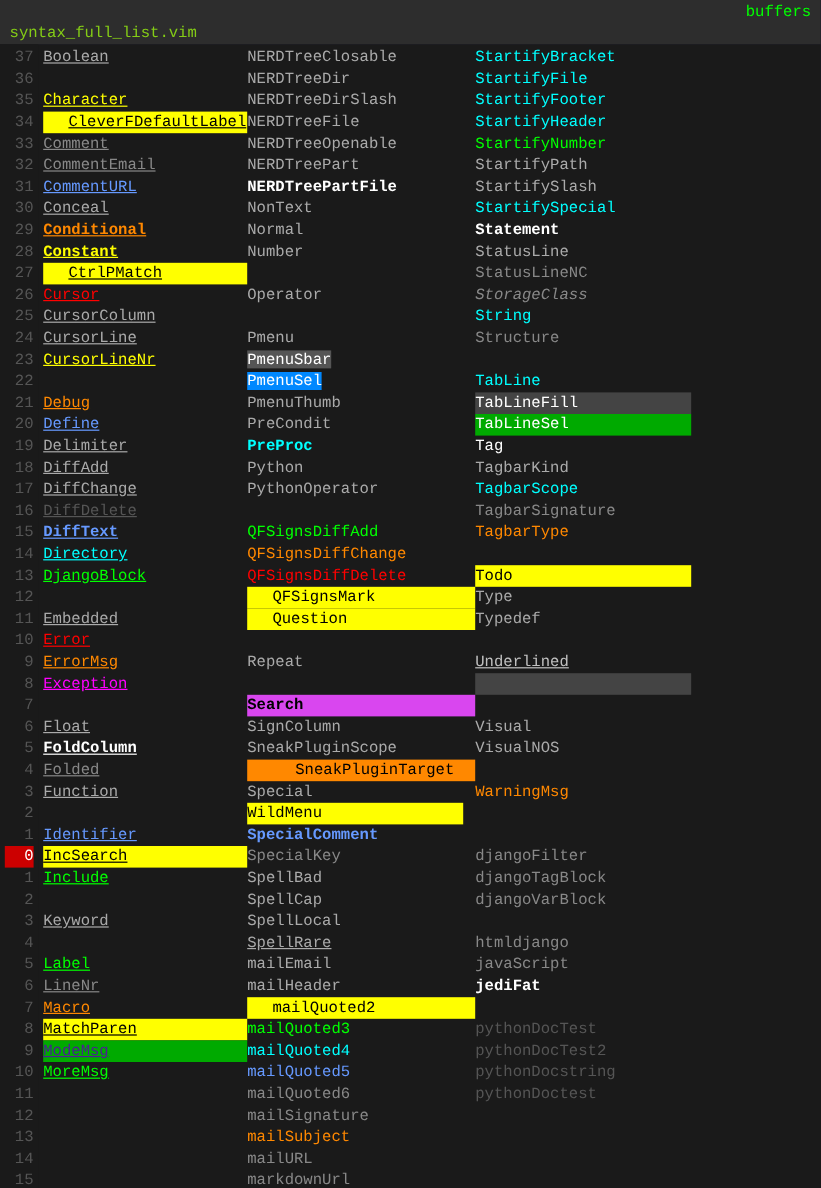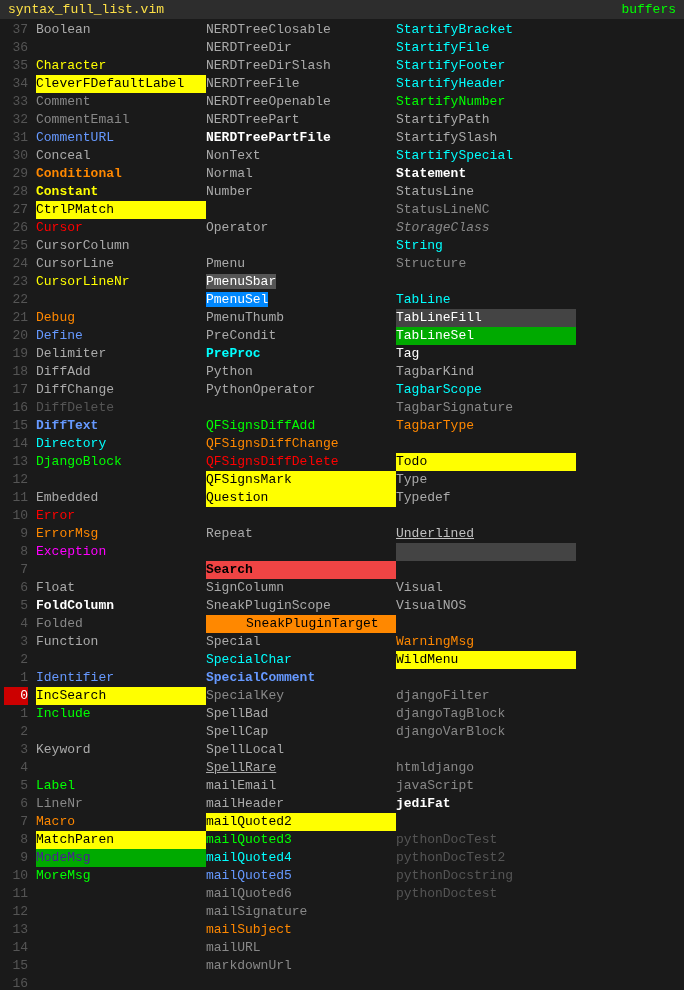--- a/index.html
+++ b/index.html
@@ -19,21 +19,21 @@
       flex-direction: column;
     }
     #title-bar {
       background: #2d2d2d;
       color: #c0c0c0;
       display: flex;
       justify-content: space-between;
       padding: 2px 8px;
       font-size: 13px;
     }
-    #title-bar .title { color: #fde047; }
+    #title-bar .title { color: #84cc16; margin-top: 18px; }
     #title-bar .buffers { color: #00ff00; }
     #main-content {
       display: flex;
       flex: 1;
       background: #1a1a1a;
     }
     #line-numbers {
       background: #1a1a1a;
       color: #555555;
       padding: 2px 4px;
@@ -56,48 +56,48 @@
       padding: 2px 4px;
       line-height: 18px;
       font-size: 13px;
       overflow: hidden;
     }
     .code-line {
       display: flex;
       line-height: 18px;
       white-space: nowrap;
     }
-    .col1 { min-width: 170px; }
+    .col1 { min-width: 170px; text-decoration: underline; }
     .col2 { min-width: 190px; }
     .col3 { min-width: 180px; }
 
     
     .c-yellow { color: #ffff00; }
     .c-green { color: #00ff00; }
     .c-cyan { color: #00ffff; }
     .c-red { color: #ff0000; }
     .c-blue { color: #6699ff; }
     .c-orange { color: #ff8800; }
     .c-magenta { color: #ff00ff; }
     .c-white { color: #ffffff; }
     .c-gray { color: #888888; }
     .c-darkgray { color: #555555; }
     .c-lightgray { color: #aaaaaa; }
     .c-bold { font-weight: bold; }
     .c-italic { font-style: italic; }
     .c-underline { text-decoration: underline; }
 
     
-    .bg-yellow { background: #ffff00; color: #000000; }
+    .bg-yellow { background: #ffff00; color: #000000; padding-left: 21px; }
     .bg-dark { background: #444444; color: #ffffff; }
     .bg-selected { background: #555555; color: #ffffff; margin-top: 20px; }
     .bg-pmenusel { background: #0088ff; color: #ffffff; }
     .bg-tablinesel { background: #00aa00; color: #ffffff; }
     .bg-tablinefill { background: #444444; color: #ffffff; }
-    .bg-search { background: #ef4444; color: #000000; font-weight: bold; }
+    .bg-search { background: #d946ef; color: #000000; font-weight: bold; }
     .bg-incsearch { background: #ffff00; color: #000000; }
     .bg-sneak { background: #ff8800; color: #000000; padding-left: 40px; }
     .bg-todo { background: #ffff00; color: #000000; }
     .bg-wildmenu { background: #ffff00; color: #000000; }
     .bg-matchparen { background: #ffff00; color: #000000; }
     .bg-modemsg { background: #00aa00; color: #4c1d95; }
   </style>
 </head>
 <body>
 
@@ -374,21 +374,20 @@
       </div>
 
       <div class="code-line">
         <span class="col1 c-lightgray">Function</span>
         <span class="col2 c-lightgray">Special</span>
         <span class="col3 c-orange">WarningMsg</span>
       </div>
 
       <div class="code-line">
         <span class="col1"></span>
-        <span class="col2 c-cyan">SpecialChar</span>
         <span class="col3 bg-wildmenu">WildMenu</span>
       </div>
 
       <div class="code-line">
         <span class="col1 c-blue">Identifier</span>
         <span class="col2 c-blue c-bold">SpecialComment</span>
         <span class="col3"></span>
       </div>
 
       <div class="code-line">

